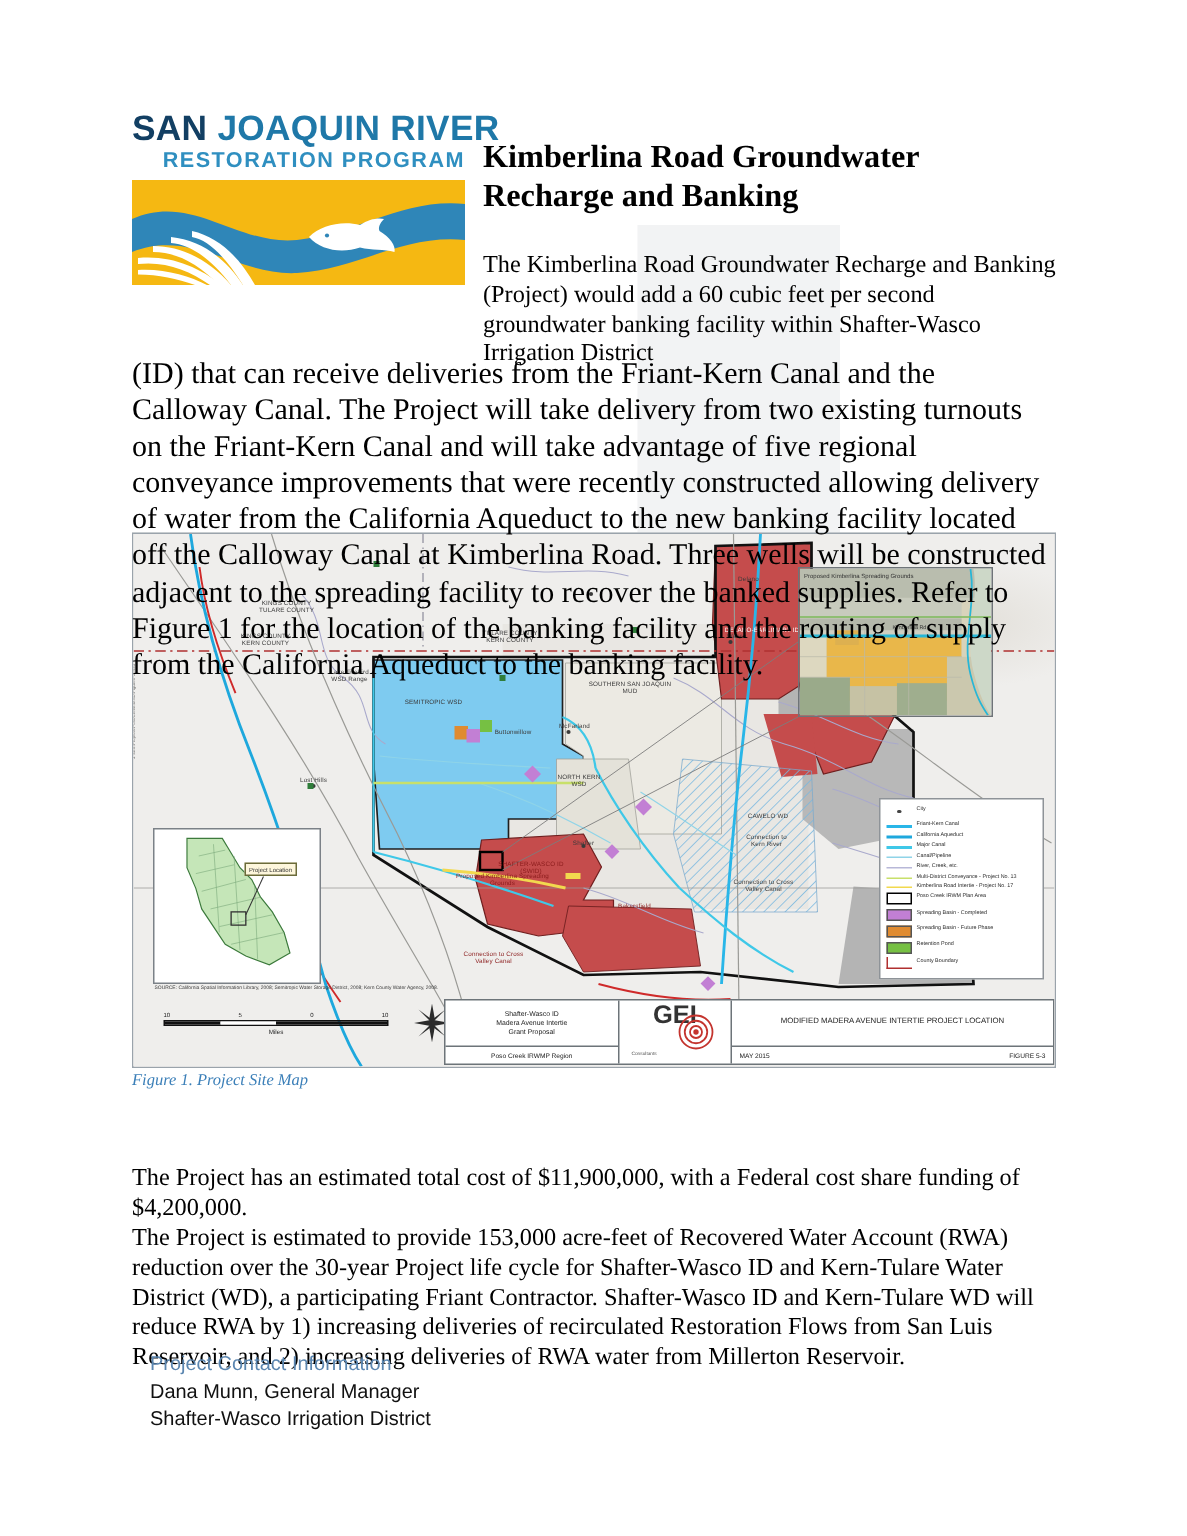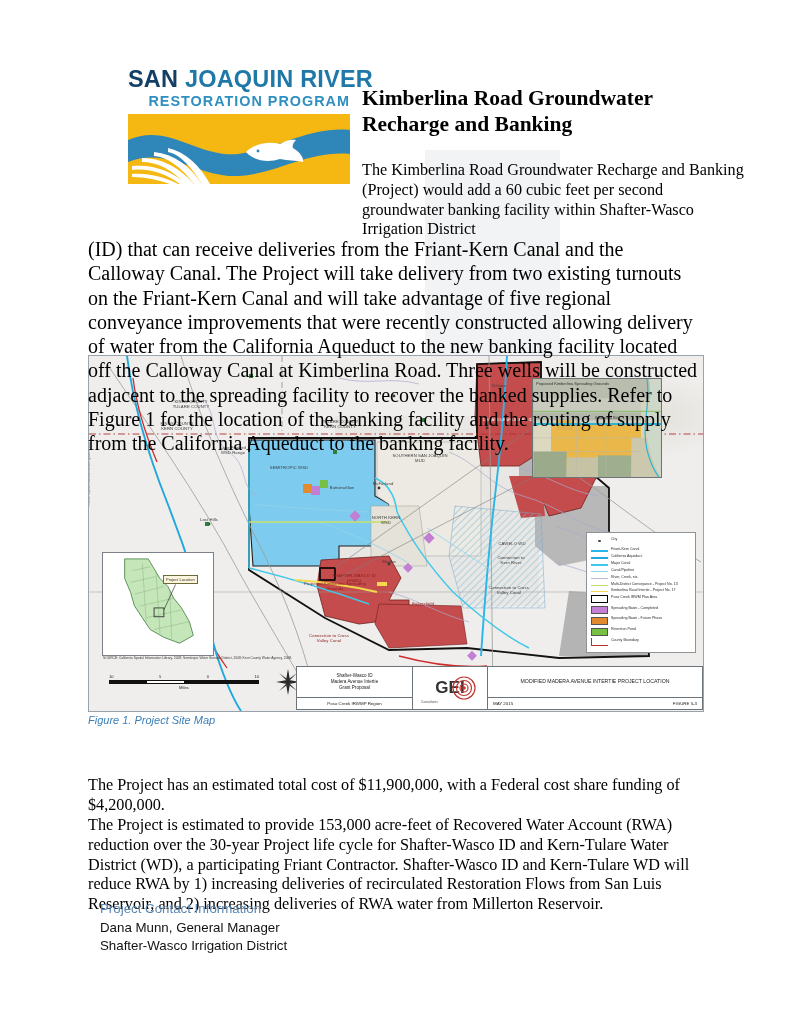--- a/index.html
+++ b/index.html
@@ -15,21 +15,21 @@
   .page { position:relative; width:791px; height:1024px; }
 
   
   .watermark {
     position:absolute; left:330px; top:150px;
     width:330px; height:620px;
     pointer-events:none; z-index:0; opacity:.5;
   }
 
   
-  .header { position:absolute; left:88px; top:68px; width:616px; height:130px; z-index:2;margin-left:40px; }
+  .header { position:absolute; left:88px; top:74px; width:616px; height:130px; z-index:2; }
   .logo { position:absolute; left:0; top:0; width:222px; }
   .logo-line1 { font-family:"Liberation Sans", sans-serif; font-weight:bold; font-size:23.5px;
     letter-spacing:.2px; color:#1f78a8; line-height:1; white-space:nowrap; }
   .logo-line1 .dark { color:#123f63; }
   .logo-line2 { font-family:"Liberation Sans", sans-serif; font-weight:bold; font-size:14.4px;
     letter-spacing:1.0px; color:#2f8fc0; line-height:1; text-align:right; margin-top:2px; white-space:nowrap; }
   .logo-art { margin-top:6px; width:222px; height:70px; }
 
   .doc-title {
     position:absolute; left:234px; top:3px; width:382px;
@@ -45,21 +45,21 @@
   .body-para {
     position:absolute; left:88px; top:217px; width:616px;
     font-size:20px; line-height:1.215; z-index:2;
   }
 
   
   .figure-wrap { position:absolute; left:88px; top:355px; width:616px; height:357px; z-index:1; }
   .map-frame { position:absolute; inset:0; border:1px solid #9aa3ab; background:#efeeec; overflow:hidden; }
   .fig-caption {
     position:absolute; left:88px; top:714px;
-    font-family:Liberation Sans, sans-serif; font-style:italic; font-size:11px;
+    font-family:Liberation Serif, serif; font-style:italic; font-size:11px;
     color:#3b7fb8; z-index:3;
   }
 
   
   .para2 { position:absolute; left:88px; top:744px; width:616px; font-size:16.2px; line-height:1.215; z-index:2;margin-top:32px;}
   .para3 { position:absolute; left:88px; top:800px; width:616px; font-size:16.2px; line-height:1.215; z-index:2;}
 
   
   .contact { position:absolute; left:100px; top:900px; width:400px; z-index:2;
     font-family:"Liberation Sans", sans-serif; font-size:13.3px; line-height:1.40; }
@@ -91,21 +91,21 @@
 
   
   .titleblock { position:absolute; left:207px; top:310px; width:407px; height:44px;
      background:#fff; border:1px solid #6d7479; display:flex; z-index:6; }
   .tb-a { width:116px; border-right:1px solid #6d7479; display:flex; flex-direction:column;}
   .tb-a .t1 { flex:1; display:flex; align-items:center; justify-content:center; text-align:center;
      font-family:"Liberation Sans", sans-serif; font-size:4.6px; line-height:1.35; color:#1a1a1a; padding:0 2px;}
   .tb-a .t2 { height:12px; border-top:1px solid #6d7479; display:flex; align-items:center;
      justify-content:center; font-family:"Liberation Sans", sans-serif; font-size:4.4px; color:#1a1a1a;}
   .tb-b { width:75px; border-right:1px solid #6d7479; position:relative; display:flex;
-     align-items:center; justify-content:center; }
+     justify-content:center; }
   .gei { font-family:"Liberation Sans", sans-serif; font-size:17px; font-weight:bold; color:#333;
      letter-spacing:0; }
   .gei-sub { position:absolute; bottom:5px; left:8px; font-size:3.2px; color:#555;
      font-family:"Liberation Sans", sans-serif; }
   .tb-c { flex:1; display:flex; flex-direction:column; }
   .tb-c .t1 { flex:1; display:flex; align-items:center; justify-content:center; text-align:center;
      font-family:"Liberation Sans", sans-serif; font-size:5.2px; line-height:1.35; color:#1a1a1a; }
   .tb-c .t2 { height:12px; border-top:1px solid #6d7479; display:flex; align-items:center;
      justify-content:space-between; padding:0 5px;
      font-family:"Liberation Sans", sans-serif; font-size:4.4px; color:#1a1a1a; }

